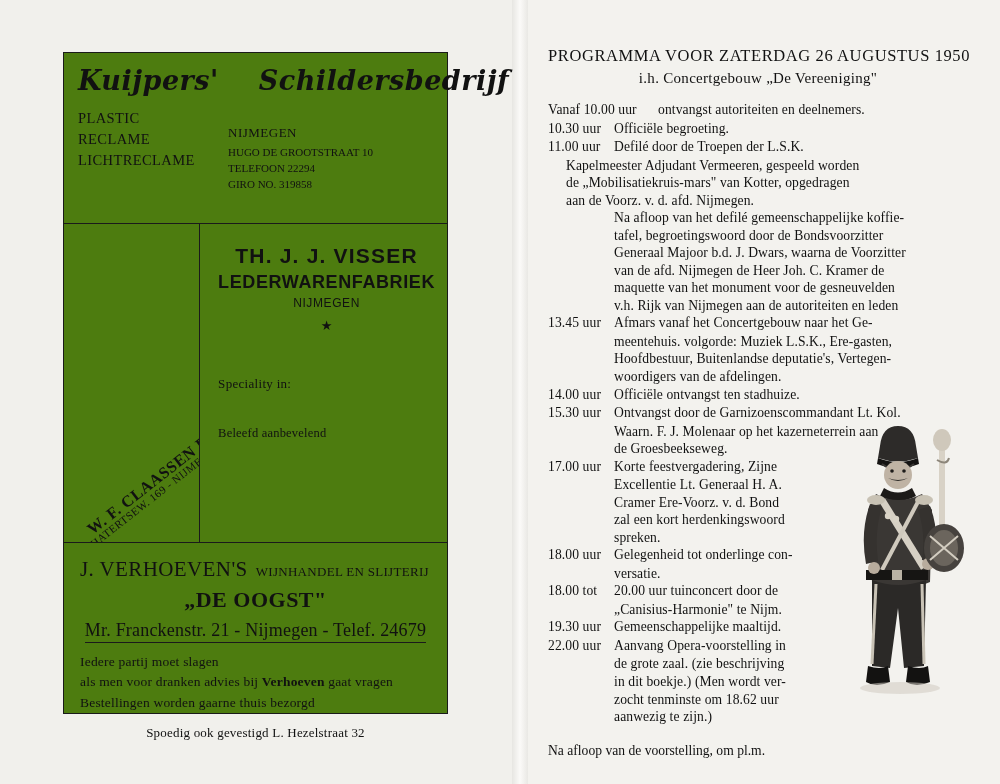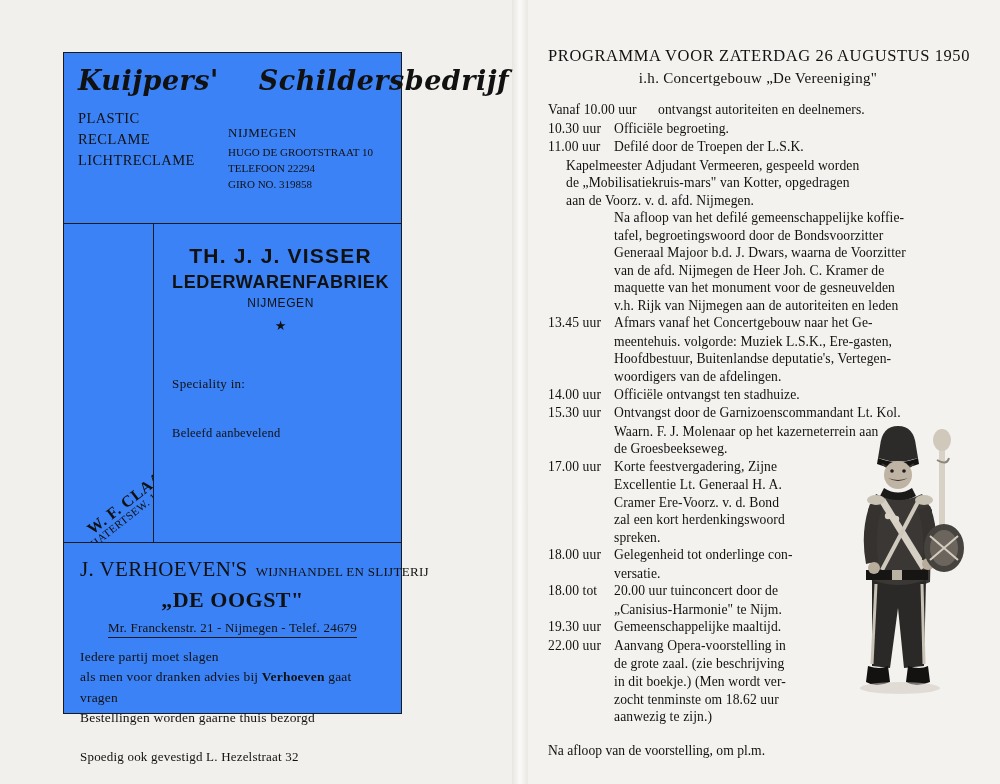--- a/index.html
+++ b/index.html
@@ -38,24 +38,24 @@
     left: 512px; top: 0;
     width: 16px; height: 784px;
     background: linear-gradient(to right, #e7e6e2, #fbfaf8, #e9e8e4);
   }
 
   
   .ads {
     position: absolute;
     left: 63px;
     top: 52px;
-    width: 339px;
+    width: 385px;
     height: 662px;
     border: 1.5px solid #1a1a1a;
-    background: #3b82f6;
+    background: #4d7c0f;
     box-sizing: border-box;
   }
   .ad-cell {
     position: relative;
     box-sizing: border-box;
   }
   .ad-kuijpers {
     height: 171px;
     border-bottom: 1.5px solid #1a1a1a;
     padding: 12px 14px 0 14px;
@@ -197,39 +197,39 @@
     letter-spacing: 0.3px;
   }
   .verh-oogst {
     font-family: "Liberation Serif", serif;
     font-weight: bold;
     font-size: 22px;
     margin-top: 5px;
     letter-spacing: 0.5px;
   }
   .verh-addr {
-    font-size: 13px;
+    font-size: 18px;
     margin-top: 7px;
     display: inline-block;
     border-bottom: 1px solid #1a1a1a;
     padding-bottom: 1px;
     letter-spacing: 0.2px;
   }
   .verh-body {
     text-align: left;
     font-size: 13.5px;
     line-height: 1.5;
     margin-top: 9px;
     letter-spacing: 0.2px;
   }
   .verh-body b { font-weight: bold; }
   .verh-last {
-    text-align: left;
+    text-align: center;
     font-size: 13px;
-    margin-top: 21px;
+    margin-top: 12px;
     letter-spacing: 0.2px;
   }
 
   
   .prog {
     position: absolute;
     left: 548px;
     top: 46px;
     width: 420px;
   }

